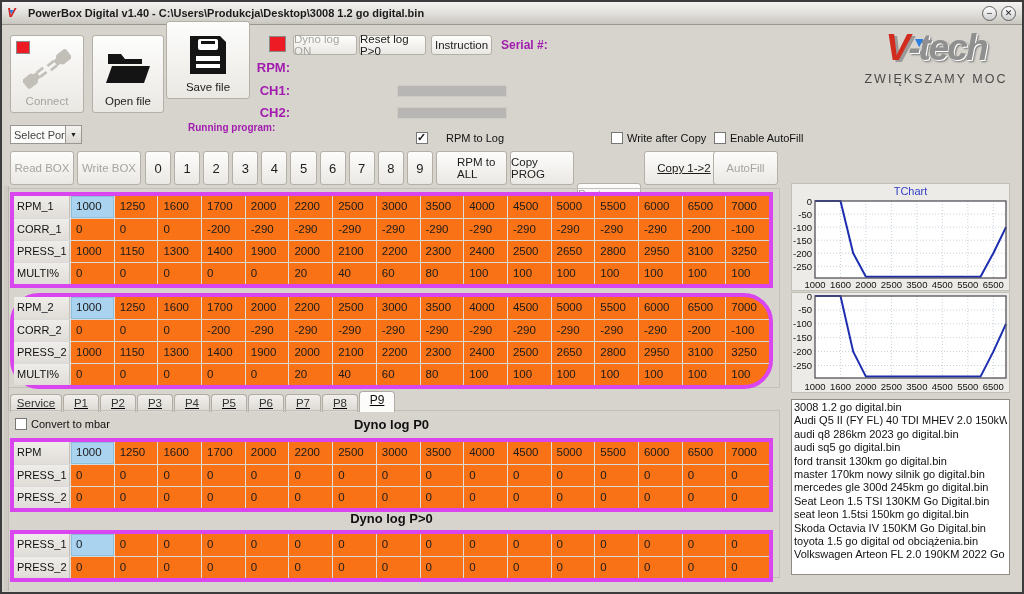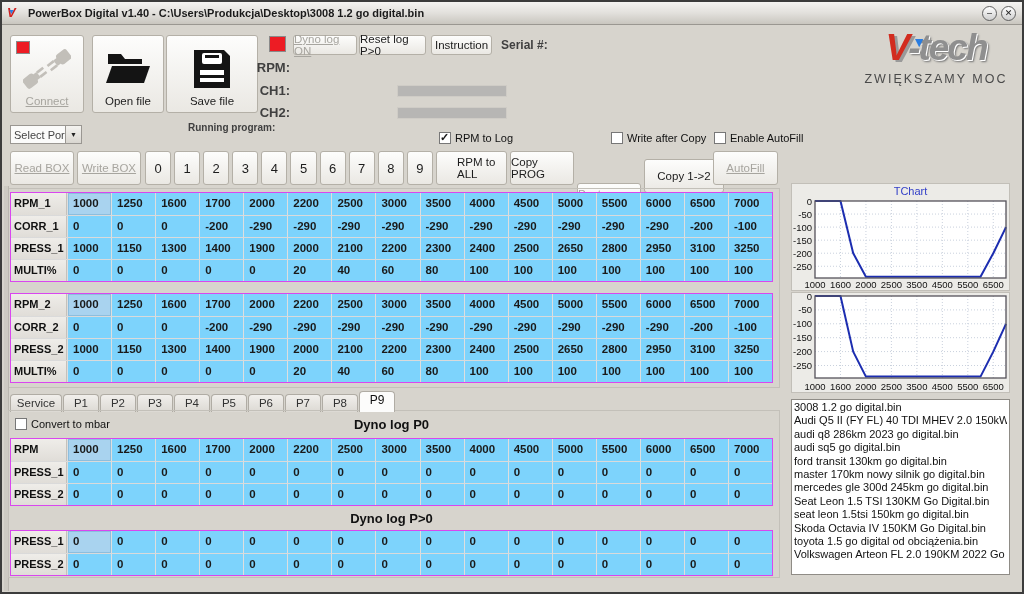--- a/index.html
+++ b/index.html
@@ -22,48 +22,48 @@
     background:linear-gradient(#fefefe,#cfcfcf); border:1px solid #5f5f5f;
     font-size:9px; line-height:12px; text-align:center; color:#222; cursor:default;
   }
   
   .btn {
     position:absolute; background:linear-gradient(#fdfdfc,#eae8e3);
     border:1px solid #b4b0a7; border-radius:3px; color:#1c1c1c;
     font-size:11.5px; display:flex; align-items:center; justify-content:center;
     font-family:"Liberation Sans", sans-serif;
   }
-  .btn.disabled { color:#a7a59f;text-decoration:underline; }
+  .btn.disabled { color:#a7a59f; }
   .bigbtn { flex-direction:column; justify-content:flex-end; padding-bottom:5px; }
   .bigbtn .glyph { position:absolute; top:12px; left:0; right:0; text-align:center; }
   .redsq { position:absolute; width:14px; height:13px; background:#ed1c24; border:1px solid #8a8a8a; }
   
-  .blabel { position:absolute; font-weight:bold; font-size:13px; color:#404040; }
+  .blabel { position:absolute; font-weight:bold; font-size:13px; color:#a21caf; }
   .bar { position:absolute; width:110px; height:12px; background:#b7b6b4; border:1px solid #cfccc6; }
   
   #selectport { position:absolute; left:8px; top:123px; width:72px; height:19px; background:#fbfbfa; border:1px solid #9a9792; font-size:11px; color:#444; display:flex; align-items:center; }
   #selectport .txt { flex:1; padding-left:3px; overflow:hidden; white-space:nowrap; }
   #selectport .arrow { width:16px; height:100%; background:linear-gradient(#f4f3f0,#d9d6d0); border-left:1px solid #9a9792; font-size:7px; text-align:center; line-height:17px; color:#222; }
   
   .chk { position:absolute; display:flex; align-items:center; font-size:11px; color:#111; }
   .chk .box { width:12px; height:12px; background:#fff; border:1px solid #777; margin-right:4px; position:relative; }
   .chk .box.checked::after { content:"✓"; position:absolute; left:0px; top:-2px; font-size:11px; font-weight:bold; color:#1a1a1a; }
   
   .panel { position:absolute; border:1px solid #c3c0b9; }
-  .grid { position:absolute; background:#7dd3fc; border:1px solid #d946ef;font-weight:bold; }
+  .grid { position:absolute; background:#f97316; border:4px solid #d946ef; }
   .trow { display:flex; height:22px; }
   .trow + .trow { border-top:1px solid #dadada; }
   .rowlabel {
     width:56px; background:linear-gradient(#efede9,#e0ddd8); border-right:1px solid #c4c1bb;
     font-size:11px; color:#111; line-height:21px; padding-left:3px; flex:none;
   }
   .cell { flex:1; font-size:11.5px; color:#1a1a1a; line-height:21px; padding-left:5px; border-left:1px solid #dedede; overflow:hidden; }
   .cell.hl { background:#a9d3ef; box-shadow:inset 0 0 0 1px #8cbede; }
   
-  #tabs { position:absolute; left:8px; top:389px; height:21px; display:flex; align-items:flex-end; }
+  #tabs { position:absolute; left:8px; top:389px; height:21px; display:flex; align-items:flex-end;text-decoration:underline; }
   .tab {
     height:18px; background:linear-gradient(#f1efec,#dcd9d3); border:1px solid #b0aca4;
     border-bottom:none; border-radius:4px 4px 0 0; font-size:11.5px; color:#333;
     text-align:center; line-height:17px; margin-right:1px;
   }
   .tab.active { height:21px; background:#fcfcfb; font-size:12px; color:#111; position:relative; z-index:2; }
   .dynotitle { position:absolute; left:8px; width:763px; text-align:center; font-weight:bold; font-size:13px; color:#111; }
   
   #brand { position:absolute; left:858px; top:26px; width:152px; text-align:center; }
   #brand .logo { font-style:italic; font-weight:bold; font-size:37px; line-height:40px; color:#8f8f8f;
@@ -114,21 +114,21 @@
               <rect x="-3" y="-3.5" width="5" height="7"></rect>
             <rect x="2" y="-4" width="8" height="2.6"></rect>
               <rect x="2" y="1.4" width="8" height="2.6"></rect>
           </g>
         </g>
       </svg>
     </span>
     <span>Connect</span>
   </div>
 
-  <div class="btn bigbtn" style="left:164px;top:33px;width:92px;height:78px;">
+  <div class="btn bigbtn" style="left:164px;top:19px;width:84px;height:78px;">
     <span class="glyph">
       <svg width="44" height="42" viewBox="0 0 44 42">
         <path d="M4 2 h30 l6 6 v32 H4 z" fill="#141414"></path>
         <rect x="12" y="5" width="20" height="11" rx="2" fill="#fff"></rect>
         <rect x="15" y="7" width="14" height="3" fill="#141414"></rect>
         <rect x="10" y="22" width="24" height="5" fill="#fff"></rect>
         <rect x="10" y="30" width="24" height="4" fill="#fff"></rect>
       </svg>
     </span>
     <span>Save file</span>
@@ -145,21 +145,21 @@
   <span class="blabel" style="left:238px;top:103px;width:50px;text-align:right;">CH2:</span>
   <div class="bar" style="left:395px;top:83px;"></div>
   <div class="bar" style="left:395px;top:105px;"></div>
 
   <div id="selectport">
     <span class="txt">Select Port</span>
     <span class="arrow">▼</span>
   </div>
   <span class="blabel" style="left:186px;top:120px;font-size:10px;">Running program:</span>
 
-  <label class="chk" style="left:437px;top:130px;">
+  <label class="chk" style="left:414px;top:130px;gap:14px;">
     <span class="box checked"></span>
     <span>RPM to Log</span>
   </label>
   <label class="chk" style="left:609px;top:130px;">
     <span class="box"></span>
     <span>Write after Copy</span>
   </label>
   <label class="chk" style="left:712px;top:130px;">
     <span class="box"></span>
     <span>Enable AutoFill</span>
@@ -175,21 +175,21 @@
       <div class="btn" style="position: static; flex: 1 1 0%; height: 34px; font-size: 13px;">4</div>
       <div class="btn" style="position: static; flex: 1 1 0%; height: 34px; font-size: 13px;">5</div>
       <div class="btn" style="position: static; flex: 1 1 0%; height: 34px; font-size: 13px;">6</div>
       <div class="btn" style="position: static; flex: 1 1 0%; height: 34px; font-size: 13px;">7</div>
       <div class="btn" style="position: static; flex: 1 1 0%; height: 34px; font-size: 13px;">8</div>
       <div class="btn" style="position: static; flex: 1 1 0%; height: 34px; font-size: 13px;">9</div>
     </div>
   <div class="btn" style="left:434px;top:149px;width:71px;height:34px;padding-left:20px;">RPM to ALL</div>
   <div class="btn" style="left:508px;top:149px;width:64px;height:34px;">Copy PROG</div>
   <div class="btn disabled" style="left:575px;top:149px;width:64px;height:34px;margin-top:32px;">Paste PROG</div>
-  <div class="btn" style="left:642px;top:157px;width:80px;height:34px;">Copy 1-&gt;2</div>
+  <div class="btn" style="left:642px;top:149px;width:80px;height:34px;text-decoration:underline;">Copy 1-&gt;2</div>
   <div class="btn disabled" style="left:711px;top:149px;width:65px;height:34px;">AutoFill</div>
 
   <div class="panel" style="left:6px;top:186px;width:772px;height:200px;"></div>
   <div class="groove"></div>
   <div class="grid" style="left:8px;top:190px;width:763px;">
       <div class="trow">
         <div class="rowlabel">RPM_1</div>
         <div class="cell hl">1000</div>
         <div class="cell">1250</div>
         <div class="cell">1600</div>
@@ -258,21 +258,21 @@
         <div class="cell">80</div>
         <div class="cell">100</div>
         <div class="cell">100</div>
         <div class="cell">100</div>
         <div class="cell">100</div>
         <div class="cell">100</div>
         <div class="cell">100</div>
         <div class="cell">100</div>
       </div>
     </div>
-  <div class="grid" style="left:8px;top:291px;width:763px;">
+  <div class="grid" style="left:8px;top:291px;width:763px;border-radius:29px;">
       <div class="trow">
         <div class="rowlabel">RPM_2</div>
         <div class="cell hl">1000</div>
         <div class="cell">1250</div>
         <div class="cell">1600</div>
         <div class="cell">1700</div>
         <div class="cell">2000</div>
         <div class="cell">2200</div>
         <div class="cell">2500</div>
         <div class="cell">3000</div>

